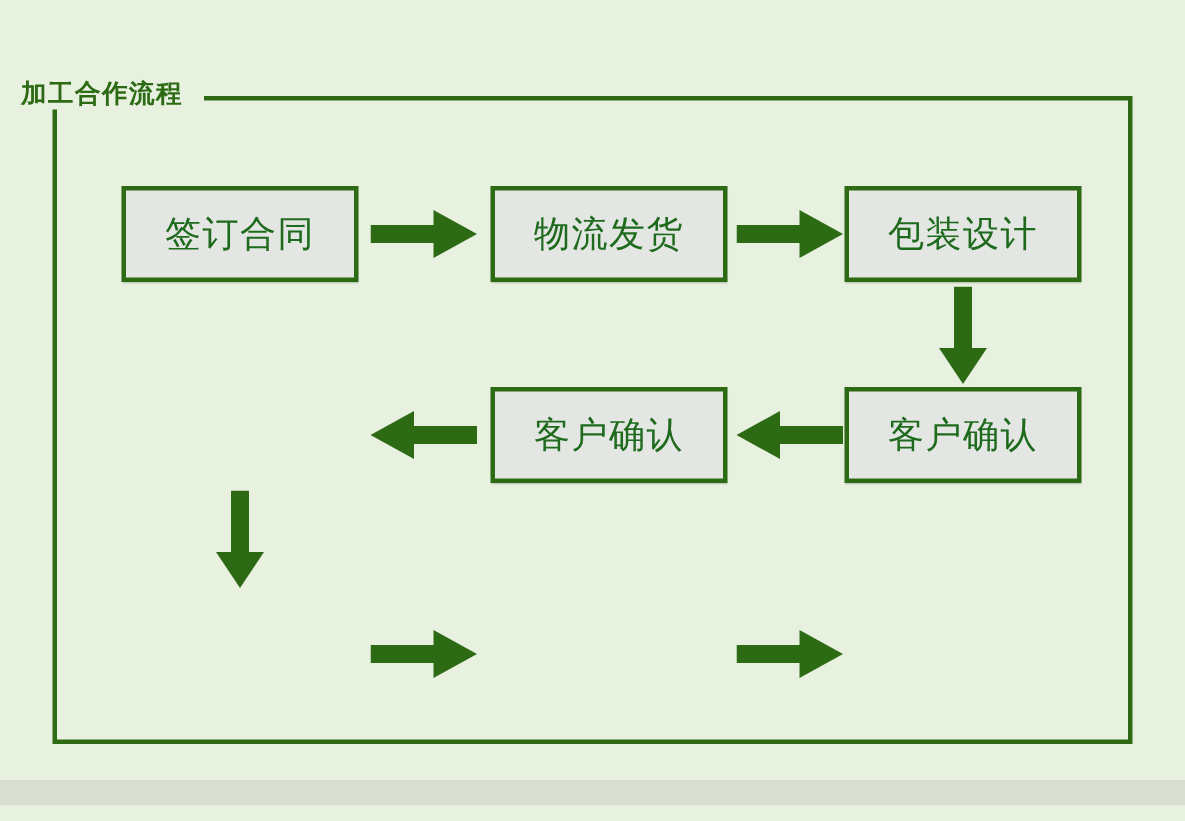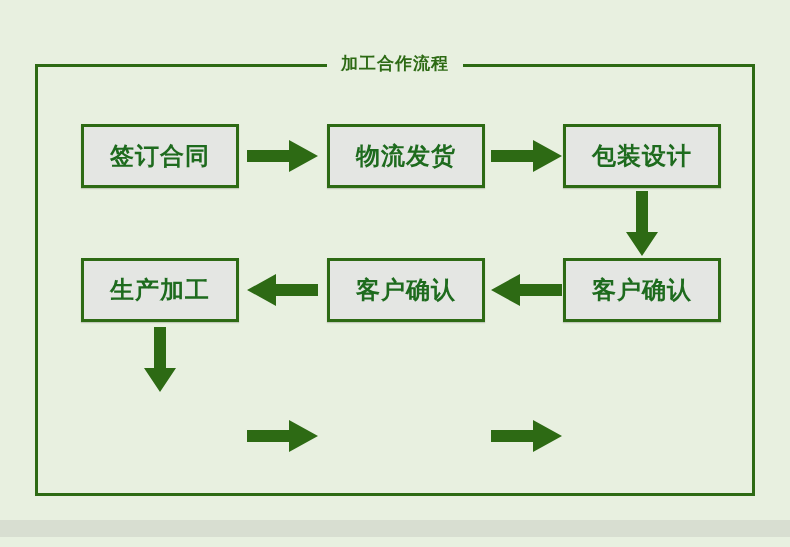--- a/index.html
+++ b/index.html
@@ -48,21 +48,21 @@
     height: 432px;
     box-sizing: border-box;
     border: 3px solid #2d6a14;
     background: transparent;
   }
   .frame-title {
     position: absolute;
     left: 0;
     top: 50px;
     width: 790px;
-    text-align: center;
+    text-align: left;
     font-size: 17px;
     font-weight: bold;
     color: #2d6a14;
     letter-spacing: 1px;
     line-height: 26px;
   }
   .frame-title span.txt {
     background: #e8f0e0;
     padding: 0 14px;
   }
@@ -73,21 +73,21 @@
     box-sizing: border-box;
     width: 158px;
     height: 64px;
     border: 3px solid #2d6a14;
     background: #e4e6e3;
     display: flex;
     align-items: center;
     justify-content: center;
     color: #1e6b1e;
     font-size: 24px;
-    font-weight: bold;
+    font-weight: normal;
     letter-spacing: 1px;
     box-shadow: 0 1px 1px rgba(120,130,115,0.35);
   }
 
   
   .r1 { top: 124px; }
   .r2 { top: 258px; }
   .r3 { top: 404px; }
   
   .c1 { left: 81px; }
@@ -123,23 +123,20 @@
   <div class="node r1 c1">
     <span>签订合同</span>
   </div>
   <div class="node r1 c2">
     <span>物流发货</span>
   </div>
   <div class="node r1 c3">
     <span>包装设计</span>
   </div>
 
-  <div class="node r2 c1">
-    <span>生产加工</span>
-  </div>
   <div class="node r2 c2">
     <span>客户确认</span>
   </div>
   <div class="node r2 c3">
     <span>客户确认</span>
   </div>
 
 
   <div class="arrow a-r1a">
     <svg width="72" height="34" viewBox="0 0 72 34">

